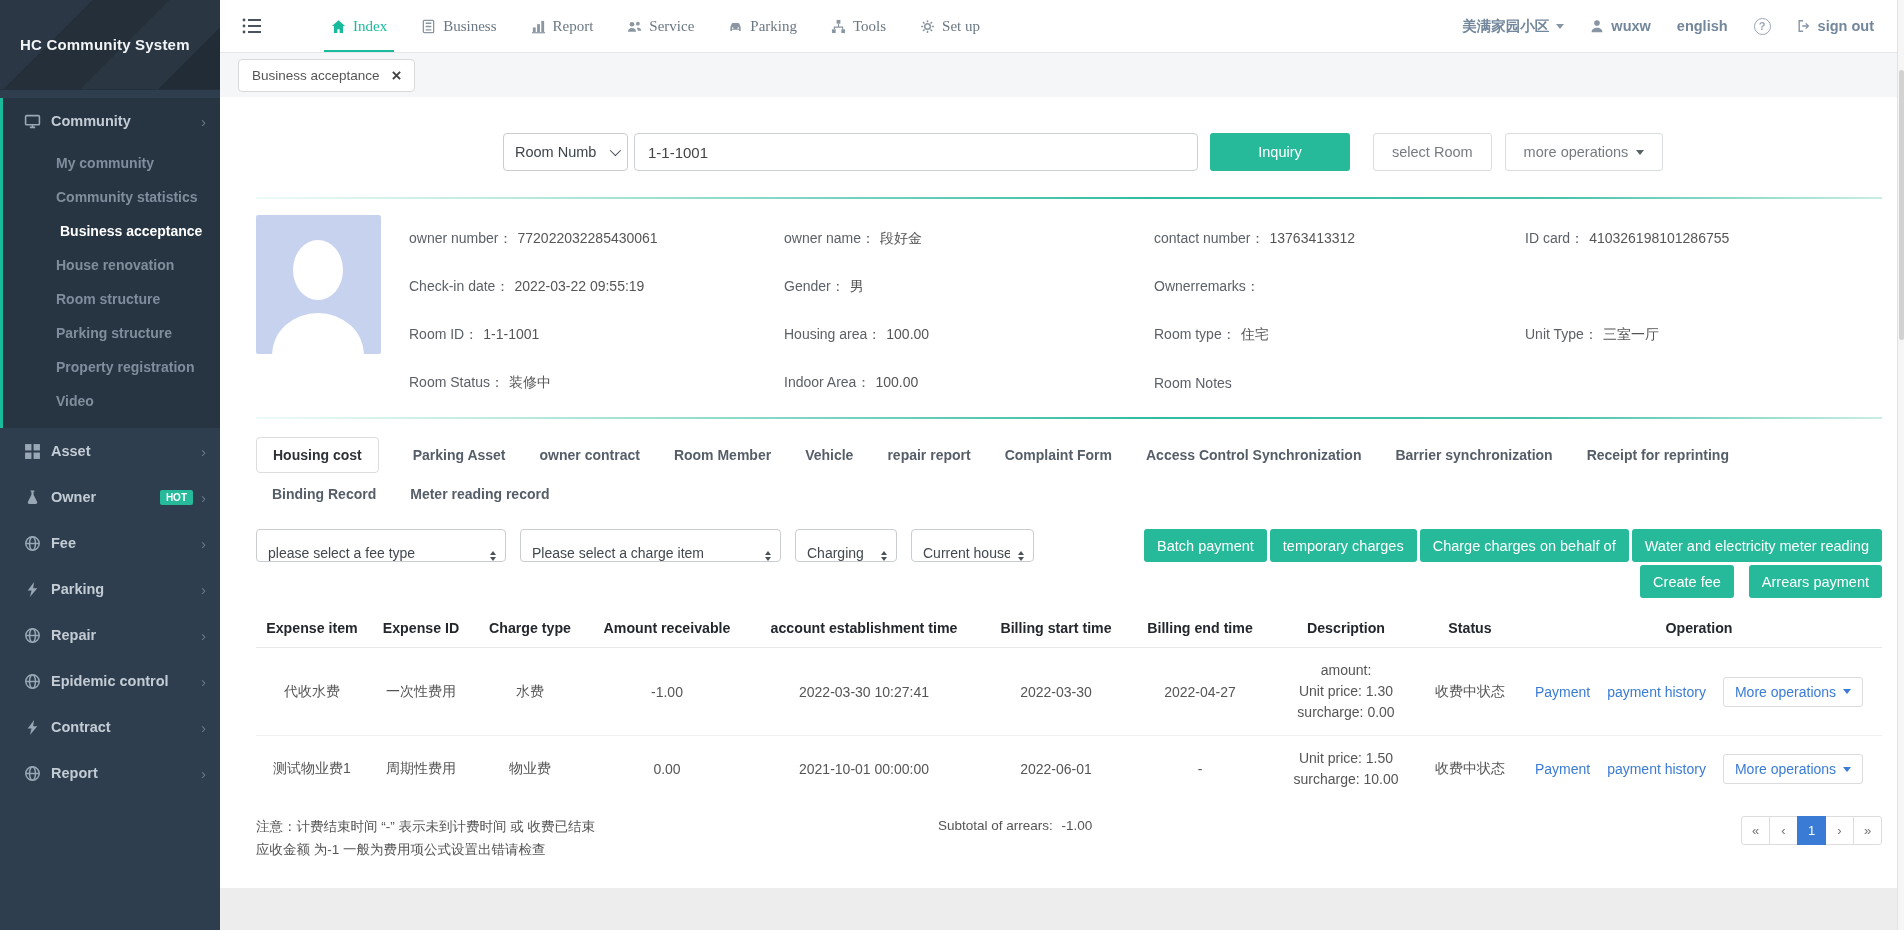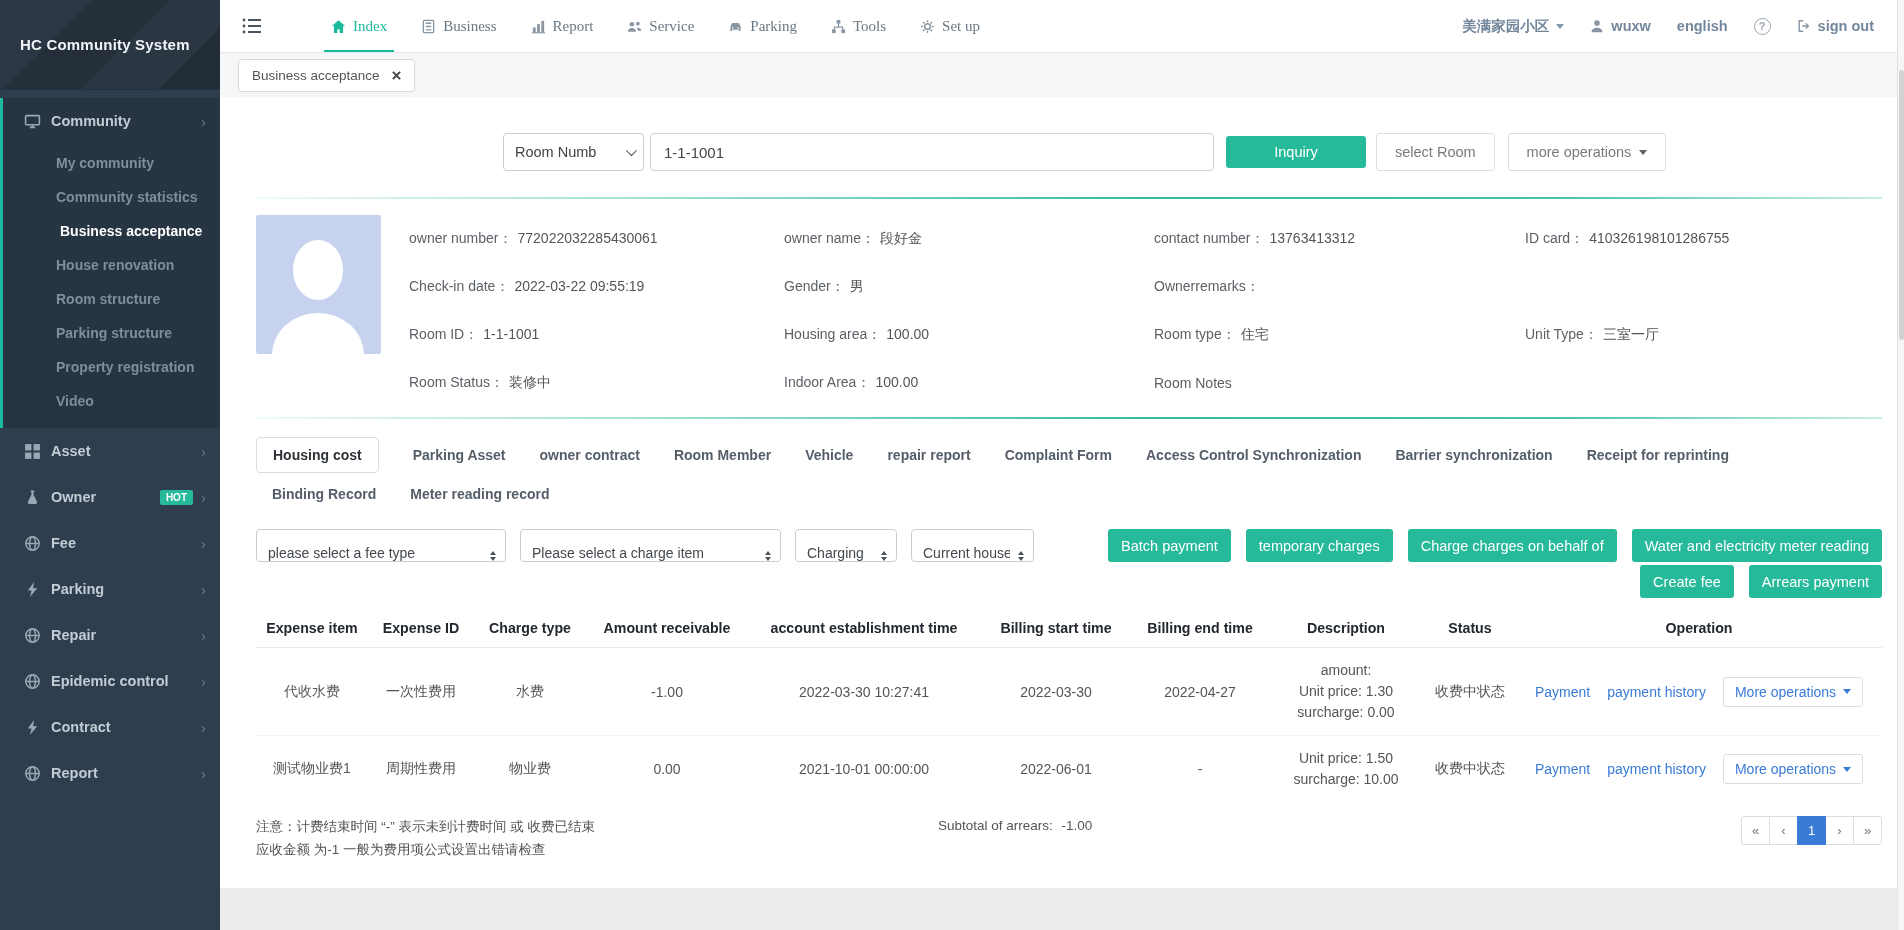--- a/index.html
+++ b/index.html
@@ -46,27 +46,27 @@
   .tabbar { height:44px; background:#f5f6f7; display:flex; align-items:center; padding-left:18px; }
   .tab-chip { height:33px; background:#fff; border:1px solid #d9d9d9; border-radius:4px; display:flex; align-items:center; gap:12px; padding:0 13px; font-size:13.5px; color:#555; cursor:pointer; }
   .tab-chip .x-icon { width:9px; height:9px; color:#444; cursor:pointer; }
 
   
   .content { background:#fff; padding:0 22px 26px 36px; }
 
   
   .search-row { display:flex; align-items:center; margin-left:247px; margin-top:36px; }
   .fake-select { height:38px; border:1px solid #c9cdd2; border-radius:4px; background:#fff; display:flex; align-items:center; justify-content:space-between; padding:0 9px 0 11px; color:#3c4349; font-size:14.5px; cursor:pointer; }
-  .room-select { width:141px; margin-right:6px; }
+  .room-select { width:125px; margin-right:6px; }
   .truncate { overflow:hidden; white-space:nowrap; flex:1; }
   .chev-thin { width:8px; height:8px; border-right:1.6px solid #454c52; border-bottom:1.6px solid #454c52; transform:rotate(45deg) translateY(-2px); flex:none; margin-left:6px; }
   .search-input { width:564px; height:38px; border:1px solid #ccd1d6; border-radius:4px; padding:0 13px; font-size:15px; color:#444; font-family:inherit; margin-right:12px; outline:none; }
   .btn { border:none; border-radius:3px; cursor:pointer; font-family:inherit; }
   .btn-green { background:#26B99A; color:#fff; }
-  .btn-inquiry { width:140px; height:32px; font-size:14.5px; margin-right:10px; }
+  .btn-inquiry { width:140px; height:38px; font-size:14.5px; margin-right:23px; }
   .btn-white { background:#fff; border:1px solid #dadee1; color:#767b80; height:38px; font-size:14.5px; padding:0 18px; border-radius:3px; cursor:pointer; font-family:inherit; display:flex; align-items:center; gap:8px; }
   .btn-white + .btn-white { margin-left:13px; }
   .caret-dark { width:0; height:0; border-left:4px solid transparent; border-right:4px solid transparent; border-top:5px solid #5a6165; }
 
   .green-line { height:2px; margin-top:26px;
     background:linear-gradient(90deg, rgba(38,185,154,.07), rgba(38,185,154,.5) 28%, rgba(38,185,154,.95) 55%, rgba(38,185,154,.85) 80%, rgba(38,185,154,.25)); }
   .green-line.second { margin-top:10px; }
 
   
   .owner-section { display:flex; align-items:flex-start; margin-top:16px; }
@@ -81,21 +81,21 @@
   .dtab.active { border:1px solid #dcdcdc; border-radius:4px; padding:9px 16px; color:#2d3238; background:#fff; }
   .dtabs.row2 { margin-top:4px; margin-left:16px; }
 
   
   .filter-row { display:flex; align-items:center; gap:14px; margin-top:18px; }
   .fsel { height:33px; border:1px solid #c9cdd2; border-radius:4px; background:#fff; display:flex; align-items:flex-end; justify-content:space-between; padding:0 9px 0 11px; font-size:14px; color:#42484e; cursor:pointer; }
   .updown { display:flex; flex-direction:column; gap:2px; margin-left:8px; flex:none; }
   .updown i { width:0; height:0; border-left:3.5px solid transparent; border-right:3.5px solid transparent; display:block; }
   .updown .up { border-bottom:4.5px solid #4b5257; }
   .updown .dn { border-top:4.5px solid #4b5257; }
-  .btn-group1 { margin-left:auto; display:flex; gap:15px; }
+  .btn-group1 { margin-left:auto; display:flex; gap:3px; }
   .act-btn { height:33px; padding:0 13px; font-size:14.5px; background:#26B99A; color:#fff; border:none; border-radius:3px; cursor:pointer; font-family:inherit; }
   .actions2 { display:flex; justify-content:flex-end; gap:15px; margin-top:3px; }
 
   
   table.fee { width:100%; border-collapse:collapse; margin-top:16px; table-layout:fixed; }
   table.fee th { font-size:14.2px; font-weight:bold; color:#23282e; padding:6px 2px 11px; text-align:center; border-bottom:1px solid #e8e8e8; }
   table.fee td { font-size:14px; color:#555; text-align:center; padding:12px 2px; vertical-align:middle; border-bottom:1px solid #f1f1f1; }
   table.fee tr:last-child td { border-bottom:none; }
   td.desc { text-align:right; padding-right:34px; line-height:1.5; }
   .ops { display:flex; align-items:center; justify-content:center; gap:17px; }

